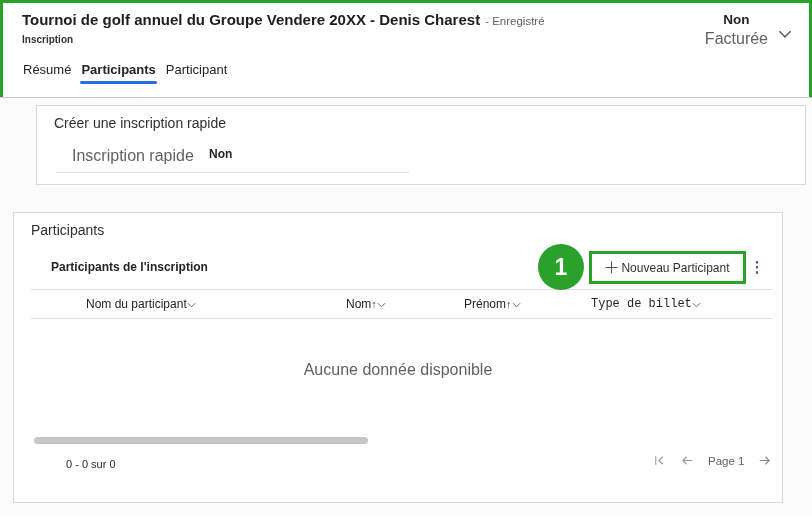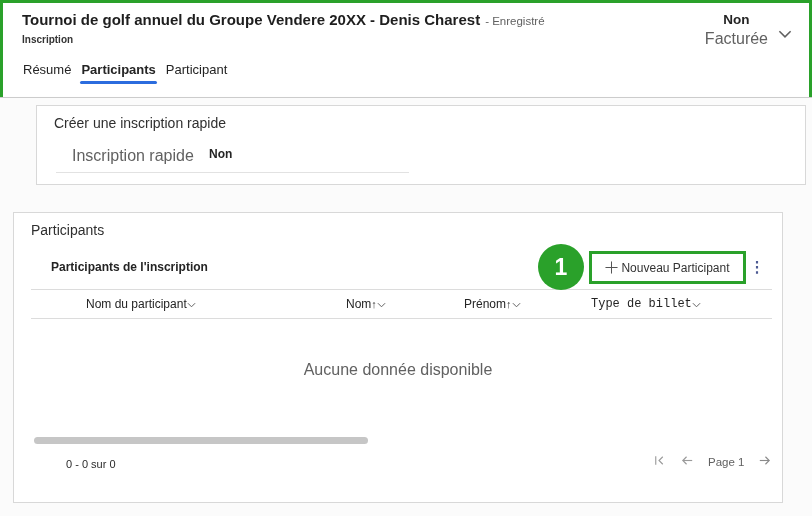--- a/index.html
+++ b/index.html
@@ -52,21 +52,21 @@
   .grid-line{position:absolute;left:17px;width:741px;height:1px;background:#dcdcdc;}
   .grid-line.top{top:76px;}
   .grid-line.bottom{top:105px;}
   .col-header{position:absolute;top:84px;font-size:12px;color:var(--txt);display:flex;align-items:center;white-space:nowrap;cursor:pointer;}
   .col-header .sort{font-size:11px;color:#333;}
   .chev-sm{width:9px;height:6px;color:#616161;flex:none;margin-top:1px;}
   .empty-message{position:absolute;left:0;top:148px;width:100%;text-align:center;font-size:16px;color:var(--txt2);}
   .hscrollbar-track{position:absolute;left:17px;top:223px;width:741px;height:9px;}
   .hscrollbar-thumb{position:absolute;left:3px;top:1px;width:334px;height:7px;border-radius:4px;background:#c6c6c6;cursor:pointer;}
   .record-count{position:absolute;left:52px;top:245px;font-size:11px;color:#2b2b2b;}
-  .pager{position:absolute;left:638px;top:240px;display:flex;align-items:center;gap:13px;}
+  .pager{position:absolute;left:638px;top:240px;display:flex;gap:13px;}
   .pager-icon{width:15px;height:15px;color:#9a9a9a;cursor:pointer;flex:none;}
   .pager-icon.next{color:#8a8a8a;}
   .page-label{font-size:11.5px;color:var(--txt2);margin-top:2px;}
 </style>
 </head>
 <body>
 
 <div class="screen">
 
   <div class="record-title">

